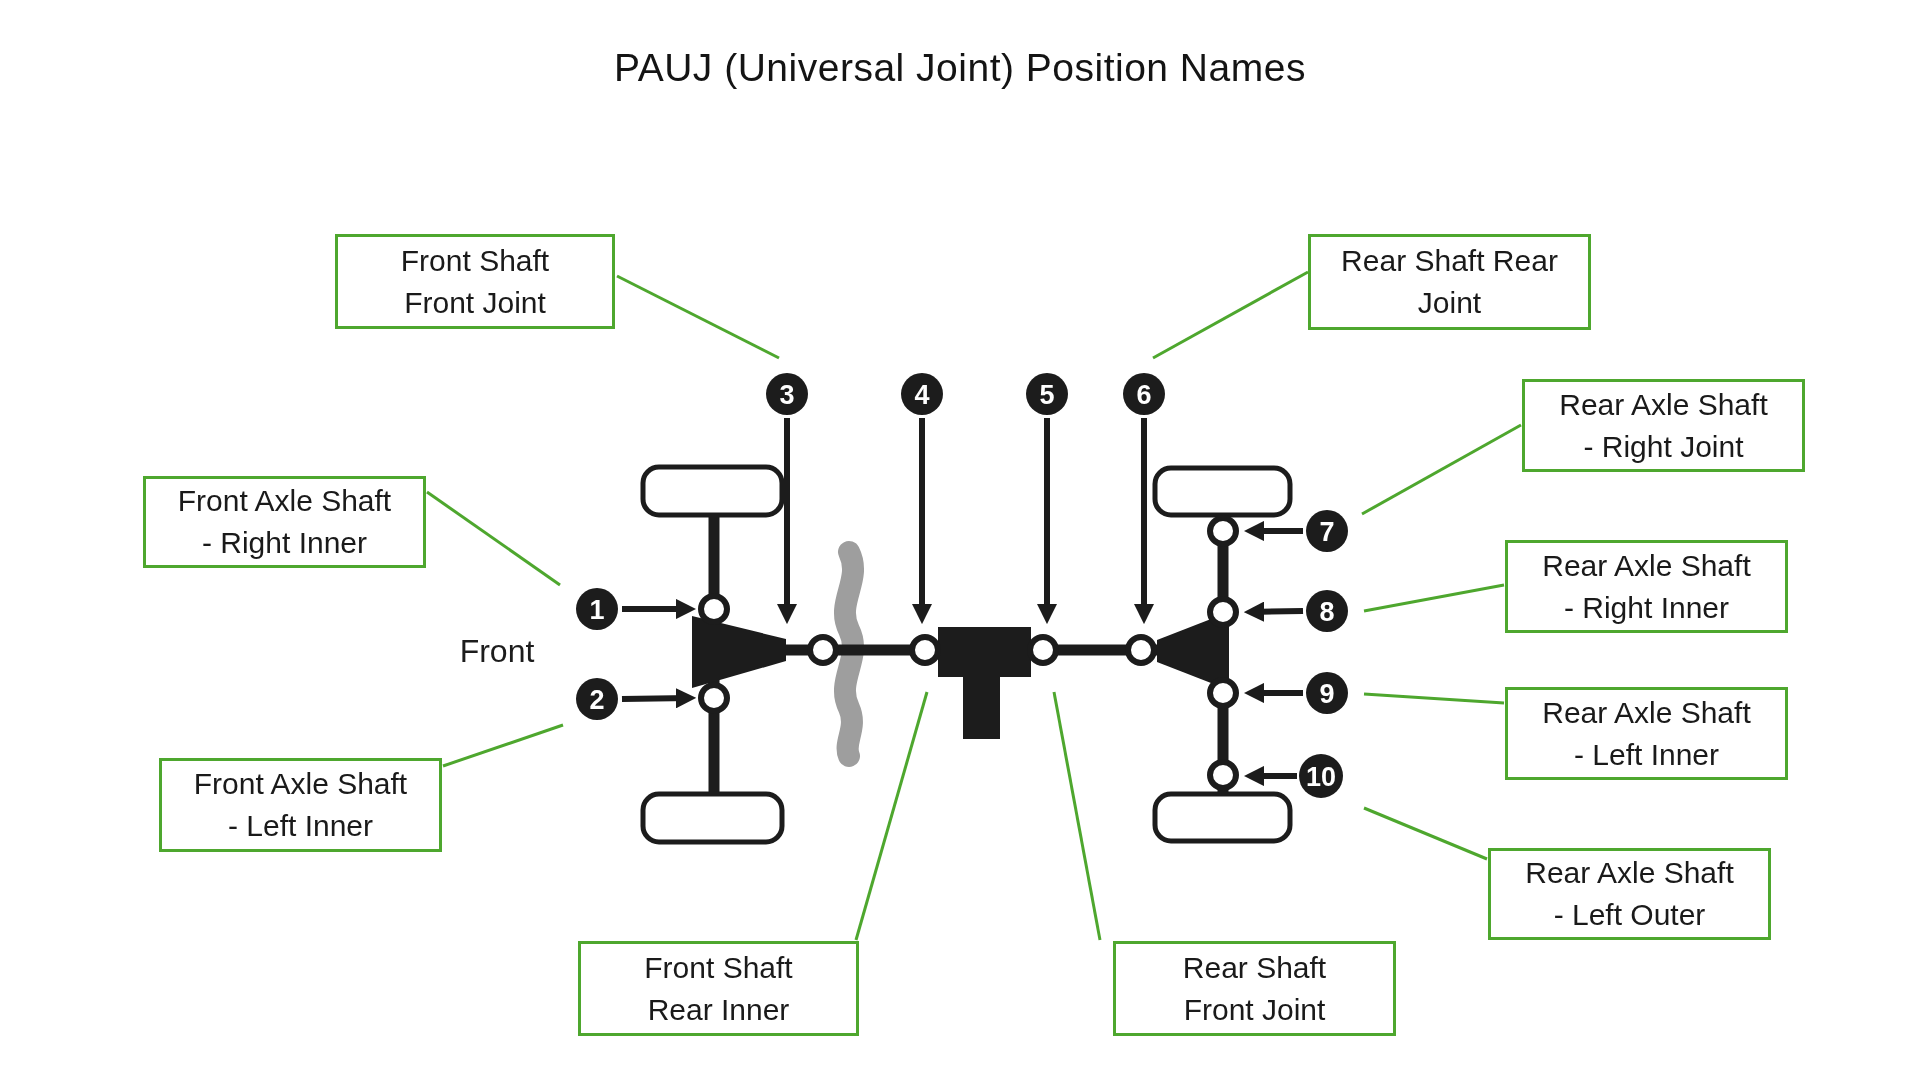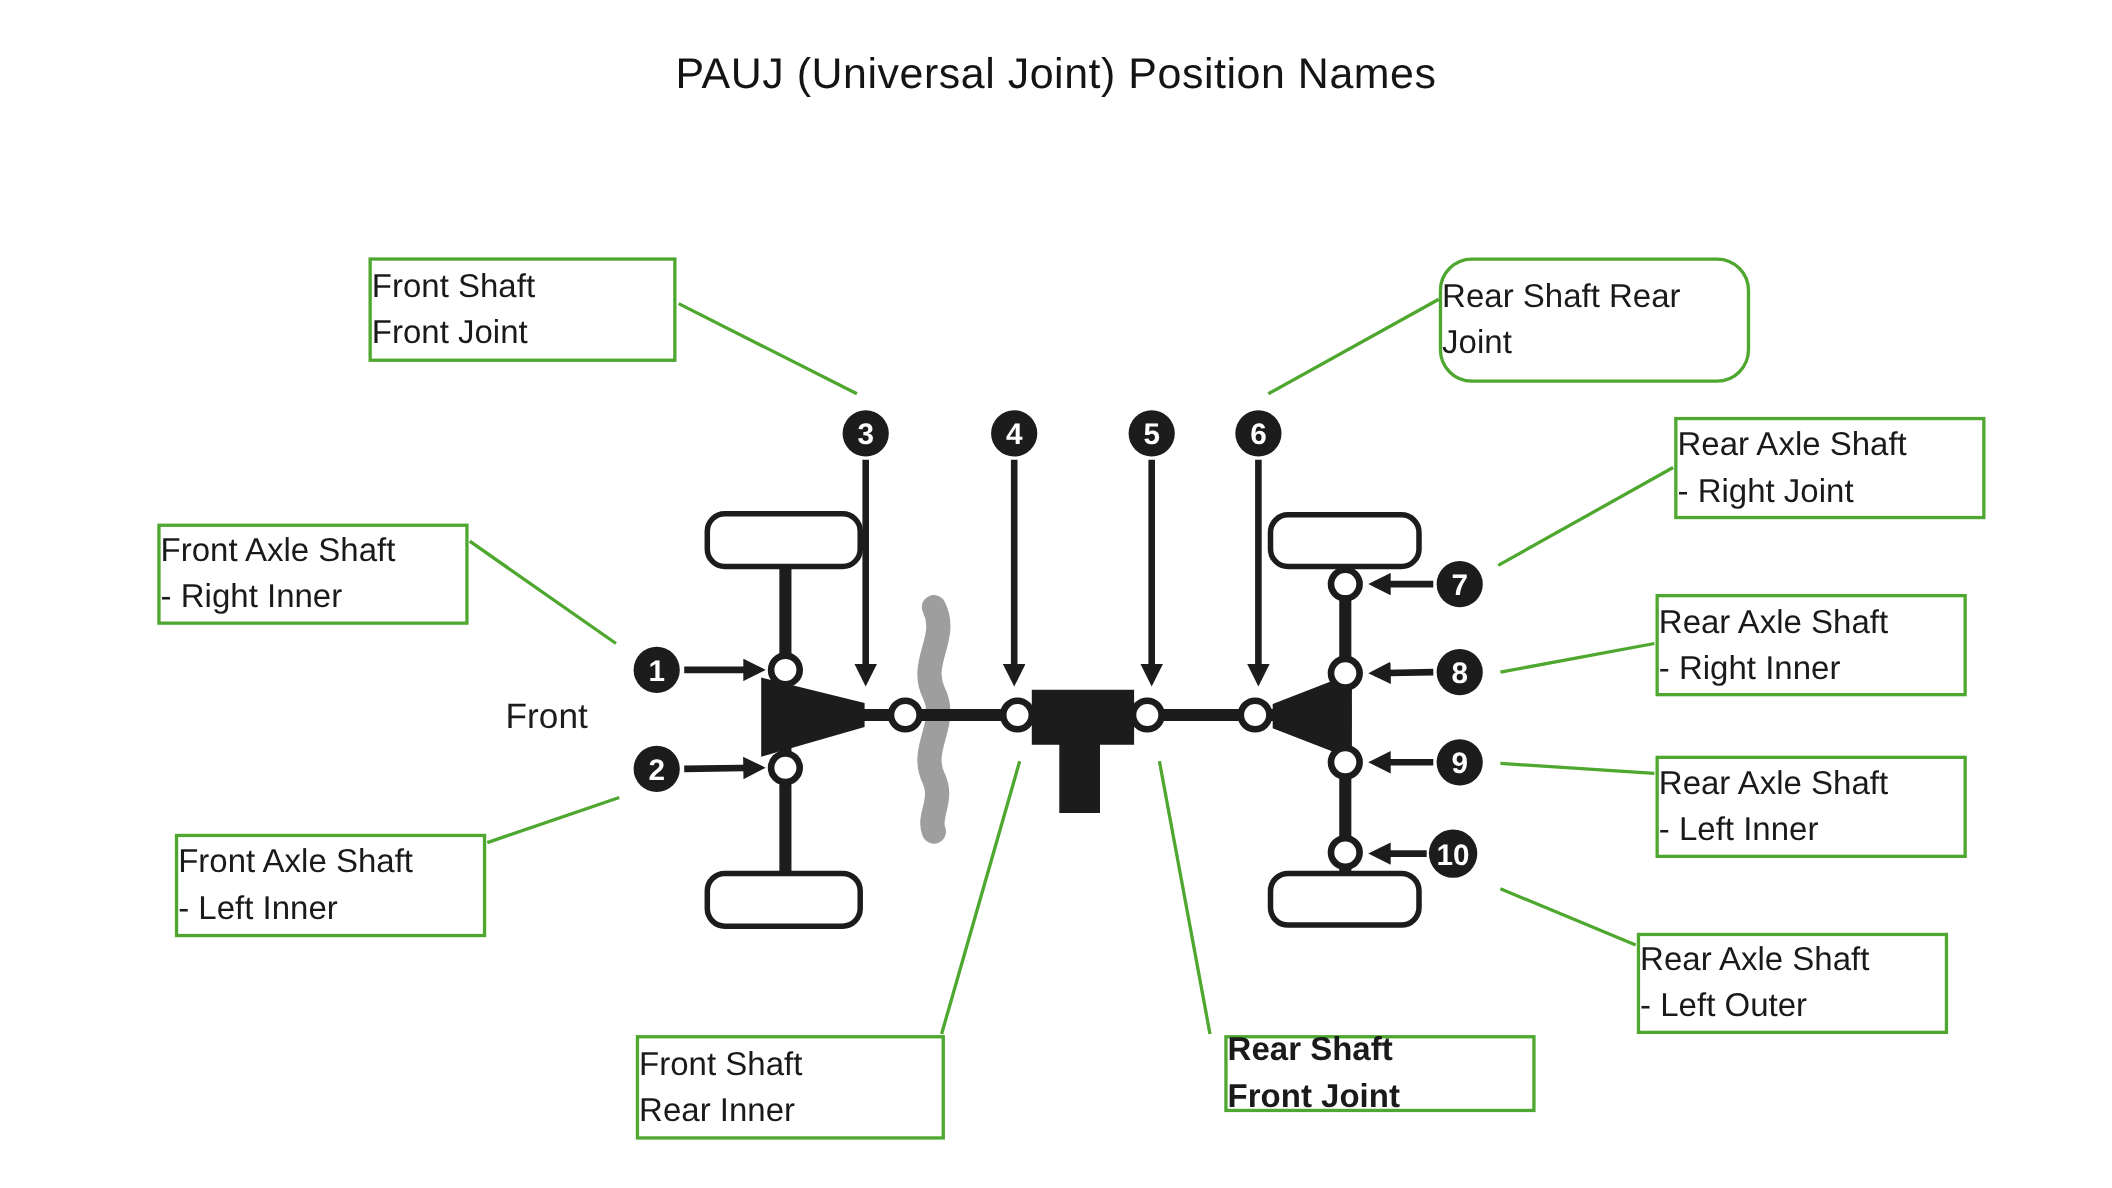--- a/index.html
+++ b/index.html
@@ -2,21 +2,21 @@
 <html><head>
 <meta charset="utf-8">
 <style>
   * { margin:0; padding:0; box-sizing:border-box; }
   html,body { width:1920px; height:1080px; background:#ffffff; font-family:"Liberation Sans", sans-serif; overflow:hidden; }
   .stage { position:relative; width:1920px; height:1080px; background:#ffffff; }
   .title { position:absolute; top:46px; left:0; width:100%; text-align:center;
            font-size:39px; font-weight:400; color:#141414; letter-spacing:0.5px; z-index:3; }
   svg.diagram { position:absolute; left:0; top:0; width:1920px; height:1080px; z-index:1; }
   .label-box { position:absolute; background:#ffffff; border:3px solid #4ea72e;
-               display:flex; flex-direction:column; align-items:flex-start; justify-content:center;
+               display:flex; flex-direction:column; align-items:center; justify-content:center;
                text-align:center; font-size:30px; line-height:42px; color:#1a1a1a; z-index:2; }
   .connector { stroke:#4ea72e; stroke-width:3; fill:none; }
   .arrow { stroke:#1c1c1c; stroke-width:6; fill:none; }
   .ink { stroke:#1c1c1c; fill:none; }
   .wheel { fill:#ffffff; stroke:#1c1c1c; stroke-width:5; }
   .joint { fill:#ffffff; stroke:#1c1c1c; stroke-width:6; }
   .solid { fill:#1c1c1c; stroke:none; }
   .marker-circle { fill:#1c1c1c; }
   .marker-text { fill:#ffffff; font-size:27px; font-weight:700; text-anchor:middle;
                  font-family:"Liberation Sans", sans-serif; }
@@ -127,21 +127,21 @@
       <text class="marker-text" x="1321" y="786">10</text>
     </g>
 
     <text class="front-text" x="497" y="662">Front</text>
   </svg>
 
   <div class="label-box" style="left:335px; top:234px; width:280px; height:95px;">
     <span>Front Shaft</span>
     <span>Front Joint</span>
   </div>
-  <div class="label-box" style="left:1308px; top:234px; width:283px; height:114px;border-radius:30px;">
+  <div class="label-box" style="left:1308px; top:234px; width:283px; height:96px;">
     <span>Rear Shaft Rear</span>
     <span>Joint</span>
   </div>
   <div class="label-box" style="left:1522px; top:379px; width:283px; height:93px;">
     <span>Rear Axle Shaft</span>
     <span>- Right Joint</span>
   </div>
   <div class="label-box" style="left:143px; top:476px; width:283px; height:92px;">
     <span>Front Axle Shaft</span>
     <span>- Right Inner</span>
@@ -159,18 +159,18 @@
     <span>- Left Inner</span>
   </div>
   <div class="label-box" style="left:1488px; top:848px; width:283px; height:92px;">
     <span>Rear Axle Shaft</span>
     <span>- Left Outer</span>
   </div>
   <div class="label-box" style="left:578px; top:941px; width:281px; height:95px;">
     <span>Front Shaft</span>
     <span>Rear Inner</span>
   </div>
-  <div class="label-box" style="left:1113px; top:941px; width:283px; height:70px;font-weight:bold;">
+  <div class="label-box" style="left:1113px; top:941px; width:283px; height:95px;">
     <span>Rear Shaft</span>
     <span>Front Joint</span>
   </div>
 
 </div>
 
 </body></html>

